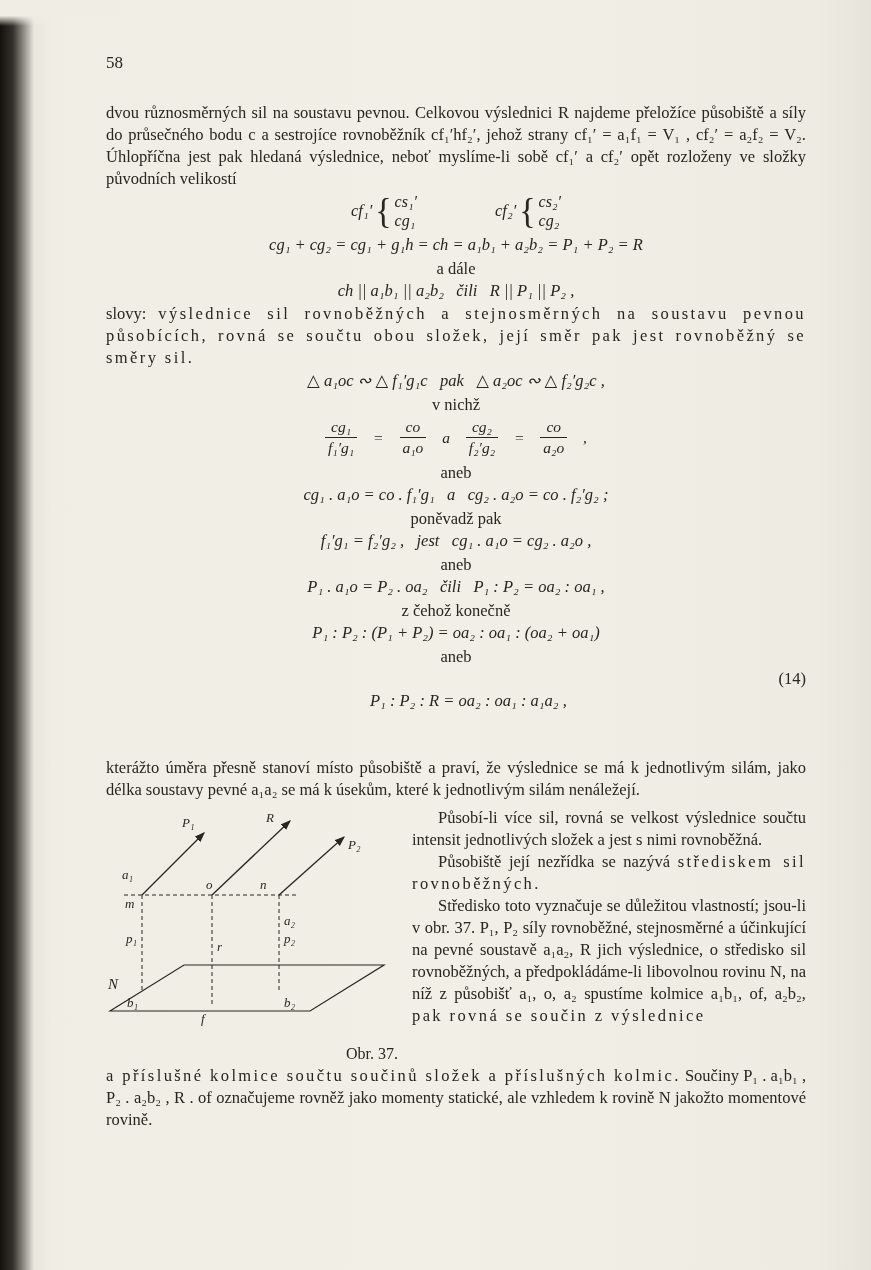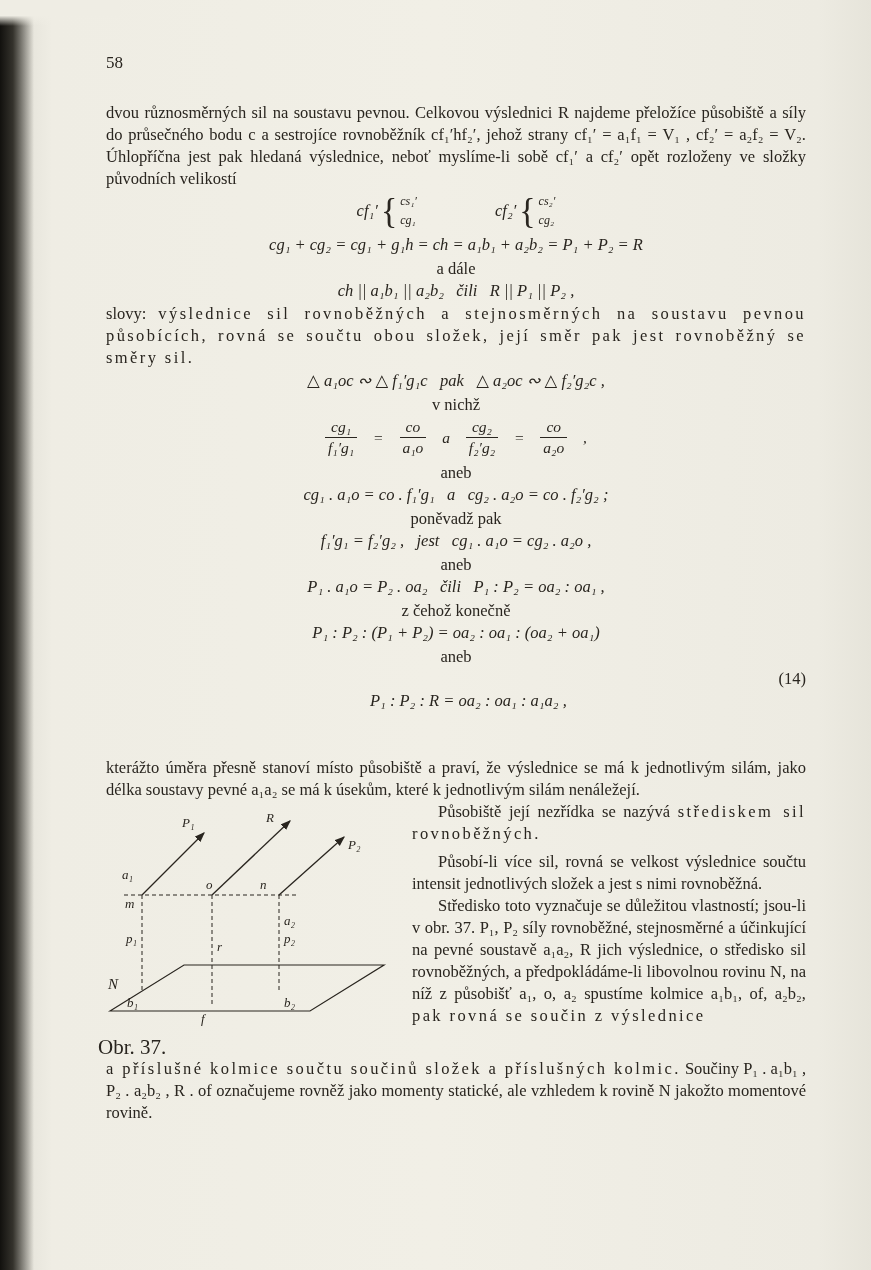--- a/index.html
+++ b/index.html
@@ -33,34 +33,34 @@
     text-align:center; font-style:italic; line-height:22px; padding:1px 0;
     white-space:pre-wrap;
   }
   .sp { letter-spacing:2.4px; }
   .braces-row {
     display:flex; justify-content:center; align-items:center; gap:78px;
     font-style:italic; padding:2px 0 3px;
   }
   .bgroup { display:flex; align-items:center; gap:3px; }
   .brace { font-size:34px; font-style:normal; line-height:1; transform:scaleY(1.08); display:inline-block; }
-  .bstack { display:flex; flex-direction:column; line-height:19px; font-size:12px; }
+  .bstack { display:flex; flex-direction:column; line-height:19px; font-size:16px; }
   .frac-row {
     display:flex; justify-content:center; align-items:center; gap:16px;
     font-style:italic; padding:3px 0 4px; font-size:15.5px;
   }
   .frac { display:inline-block; text-align:center; line-height:18px; }
   .frac .num { display:block; border-bottom:1px solid #29251f; padding:0 6px 1px; }
   .frac .den { display:block; padding-top:1px; }
   .eqnum-row { position:relative; }
   .eqnum { position:absolute; right:0; top:1px; font-style:normal; }
   .fig-section { overflow:visible; }
   .figwrap { float:left; width:300px; margin:6px 14px 0 -8px; text-align:center; }
   .figwrap svg { display:block; }
-  figcaption { font-size:21px; margin-top:9px; text-align:left; }
+  figcaption { font-size:16px; margin-top:16px; text-align:right; }
   .clear { clear:both; }
   .svg-label { font-family:"Liberation Serif","DejaVu Serif",serif; font-style:italic; font-size:13px; fill:#29251f; }
 </style>
 </head>
 <body>
 
 <div class="page">
   <div class="scan-edge"></div>
   <div class="scan-edge-top"></div>
 
@@ -173,22 +173,22 @@
           <text class="svg-label" x="186" y="116">a₂</text>
           <text class="svg-label" x="186" y="134">p₂</text>
           <text class="svg-label" x="29" y="198">b₁</text>
           <text class="svg-label" x="103" y="214">f</text>
           <text class="svg-label" x="186" y="198">b₂</text>
           <text class="svg-label" x="10" y="180" style="font-size:15px">N</text>
         </svg>
         <figcaption>Obr. 37.</figcaption>
       </figure>
 
+      <p class="indent" style="padding-top:6px;">Působí-li více sil, rovná se velkost výslednice součtu intensit jednotlivých složek a jest s nimi rovnoběžná.</p>
       <p class="indent"><span>Působiště její nezřídka se nazývá </span><span class="sp">střediskem sil rovnoběžných.</span></p>
-      <p class="indent" style="padding-top:6px;">Působí-li více sil, rovná se velkost výslednice součtu intensit jednotlivých složek a jest s nimi rovnoběžná.</p>
       <p class="indent"><span>Středisko toto vyznačuje se důležitou vlastností; jsou-li v obr. 37. P₁, P₂ síly rovnoběžné, stejnosměrné a účinkující na pevné soustavě a₁a₂, R jich výslednice, o středisko sil rovnoběžných, a předpokládáme-li libovolnou rovinu N, na níž z působišť a₁, o, a₂ spustíme kolmice a₁b₁, of, a₂b₂, </span><span class="sp">pak rovná se součin z výslednice</span></p>
     </div>
 
     <div class="clear"></div>
 
     <p><span class="sp">a příslušné kolmice součtu součinů složek a příslušných kolmic.</span><span> Součiny P₁ . a₁b₁ , P₂ . a₂b₂ , R . of označujeme rovněž jako momenty statické, ale vzhledem k rovině N jakožto momentové rovině.</span></p>
 
   </div>
 </div>
 

